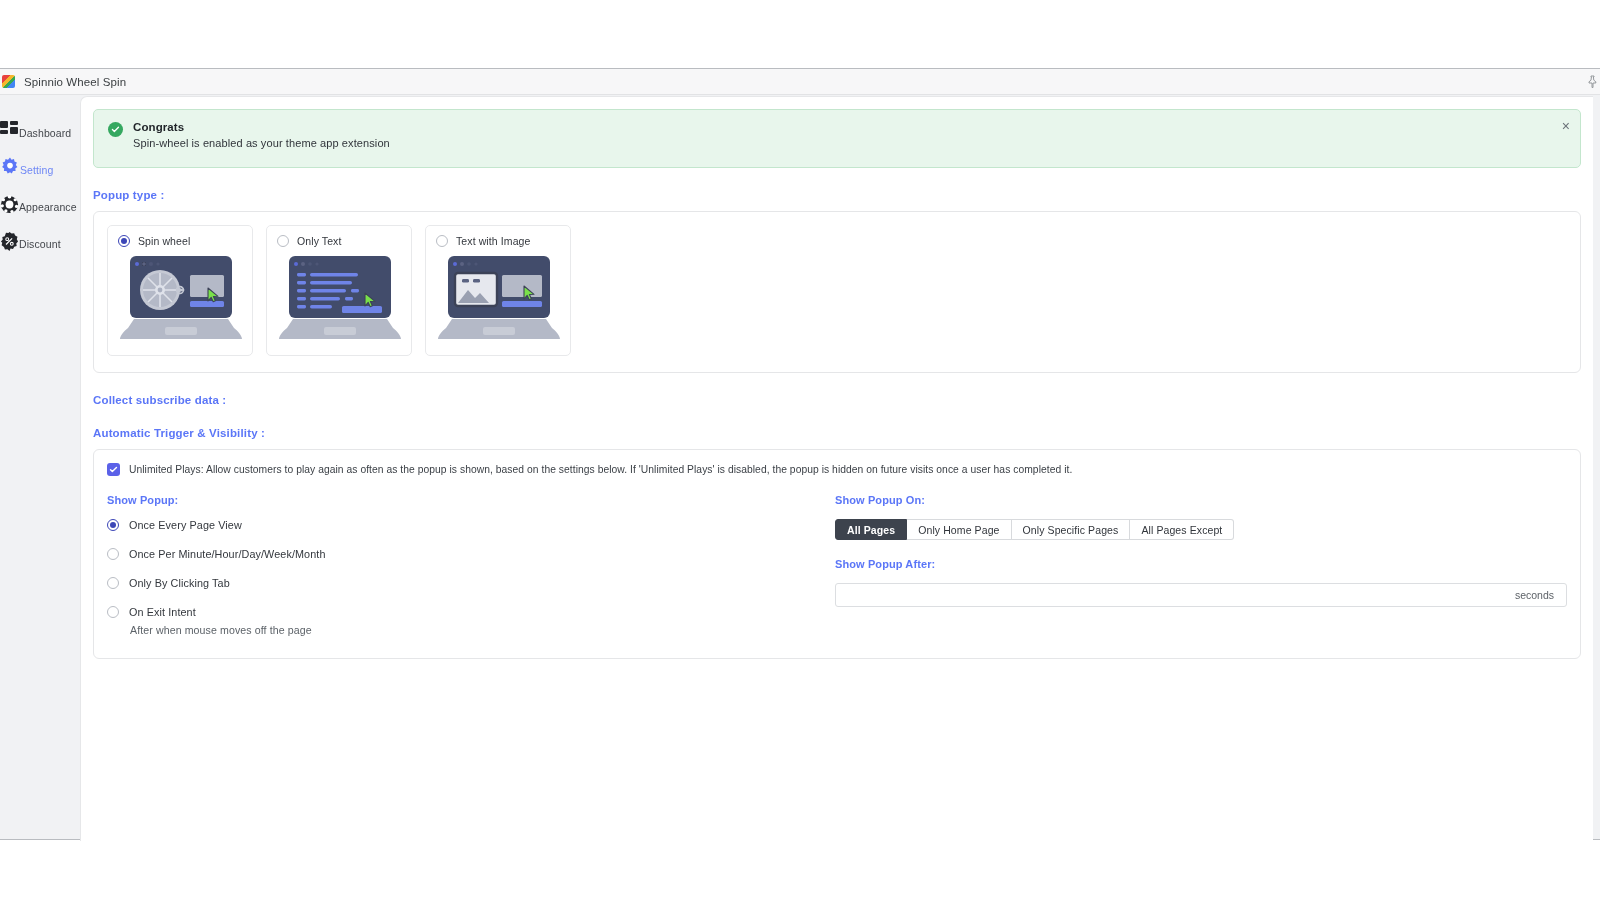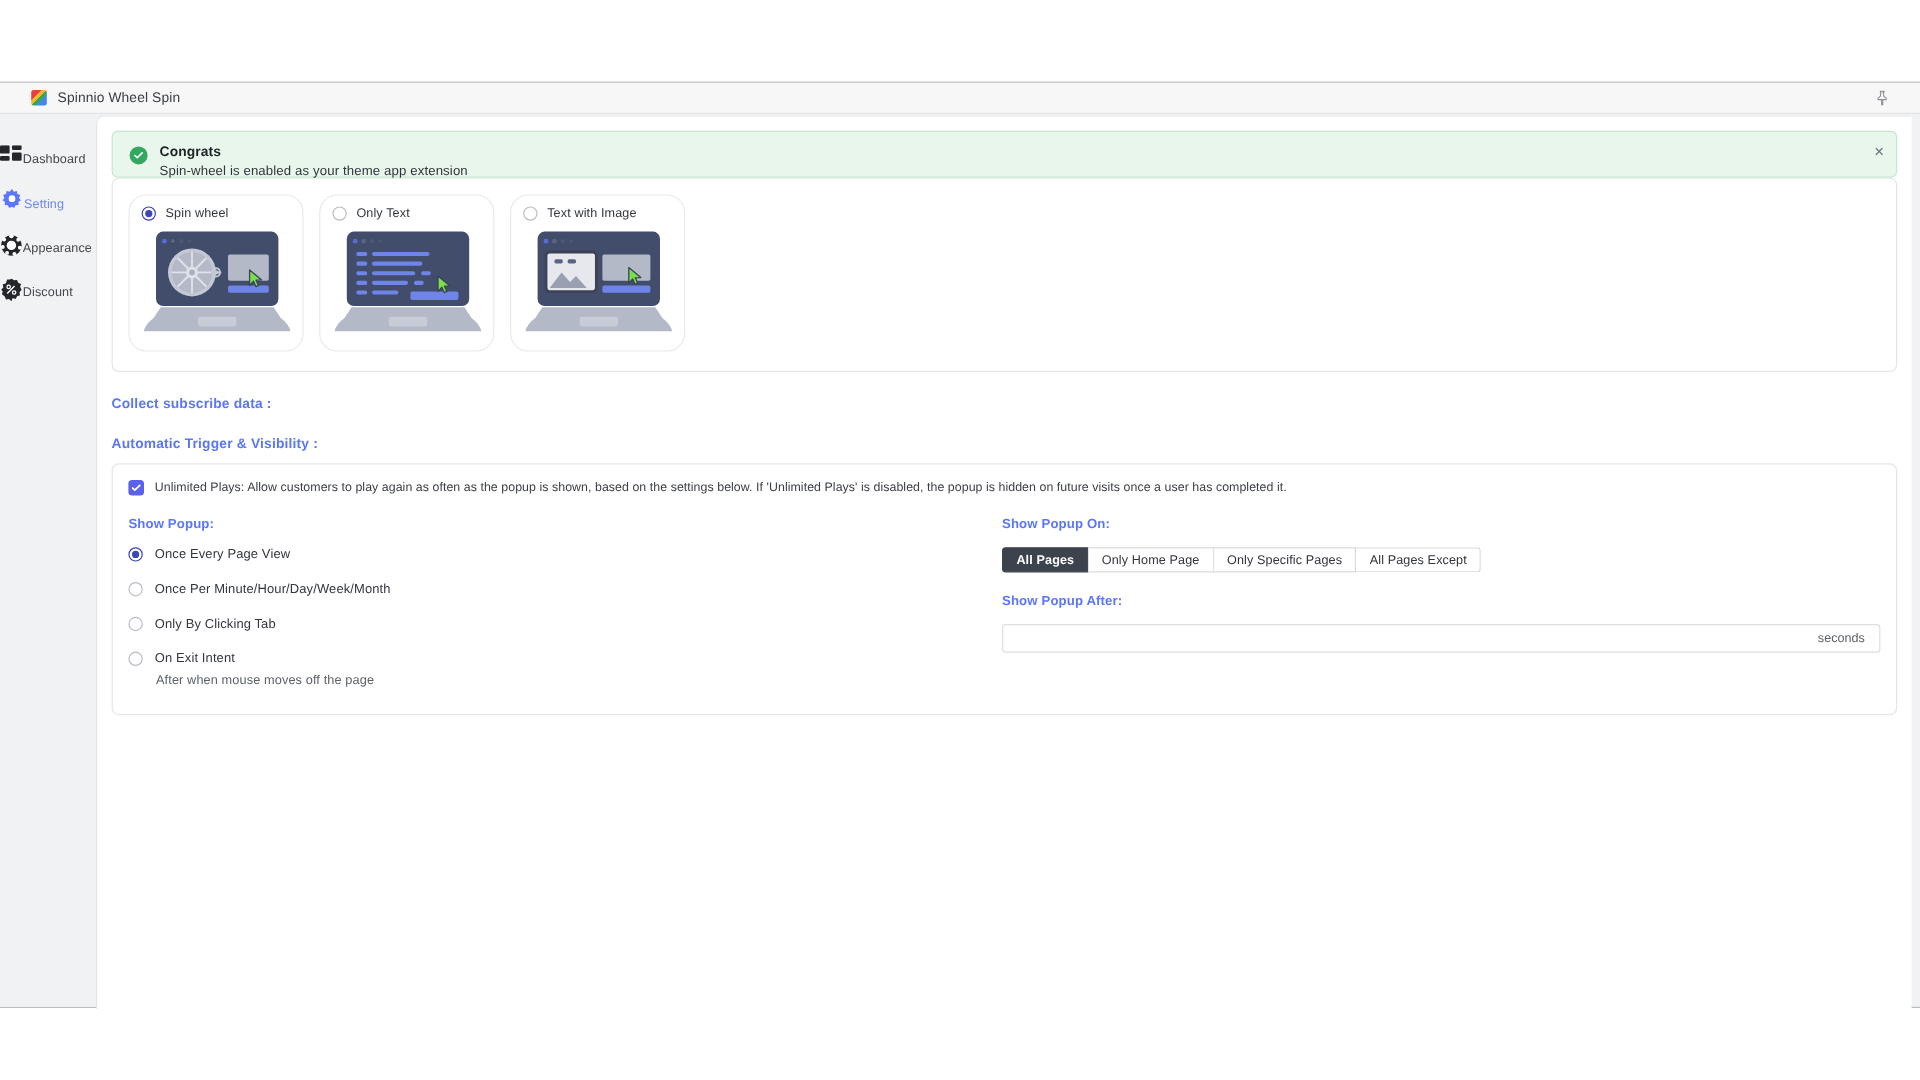--- a/index.html
+++ b/index.html
@@ -19,21 +19,21 @@
     border-top: 1px solid #b9bcc0;
     border-bottom: 1px solid #b9bcc0;
   }
   #titlebar {
     position: relative;
     height: 26px;
     background: #f7f7f8;
     border-bottom: 1px solid #e2e3e5;
     display: flex;
     align-items: center;
-    padding: 0 26px;
+    padding: 0 2px;
   }
   #app-favicon {
     width: 13px; height: 13px;
     border-radius: 2px;
     margin-right: 9px;
     background:
       linear-gradient(135deg, #e8423f 0%, #e8423f 33%, #f3b72c 33%, #f3b72c 50%,
                       #36a853 50%, #36a853 66%, #4285f4 66%, #4285f4 100%);
     flex: 0 0 auto;
   }
@@ -90,21 +90,21 @@
   
   #banner {
     position: relative;
     background: #e8f6ec;
     border: 1px solid #c3e6cd;
     border-radius: 5px;
     padding: 11px 14px 12px 14px;
     display: flex;
     align-items: flex-start;
     gap: 10px;
-    height: 39px;
+    height: 59px;
   }
   .check-circle {
     width: 15px; height: 15px; border-radius: 50%;
     background: #35a860;
     display: flex; align-items: center; justify-content: center;
     flex: 0 0 auto; margin-top: 1px;
   }
   .check-circle svg { display:block; }
   #banner-title { font-size: 11.5px; font-weight: bold; color: #1f2328; letter-spacing: .1px; }
   #banner-sub { font-size: 11px; color: #31353b; margin-top: 4px; letter-spacing: .1px; }
@@ -128,21 +128,21 @@
     background: #ffffff;
     border: 1px solid #e5e6e8;
     border-radius: 6px;
   }
 
   
   #popup-type-card { padding: 13px 13px 16px 13px; display: flex; gap: 13px; }
   .type-option {
     width: 146px;
     border: 1px solid #e8e9eb;
-    border-radius: 15px;
+    border-radius: 5px;
     padding: 9px 10px 10px 10px;
     background: #fff;
     cursor: pointer;
   }
   .type-head { display: flex; align-items: center; gap: 8px; margin-bottom: 6px; }
   .type-label { font-size: 10.5px; color: #33373d; letter-spacing: .1px; }
 
   .radio {
     width: 12px; height: 12px; border-radius: 50%;
     border: 1.3px solid #b9bdc4; background: #fff;
@@ -347,20 +347,21 @@
             <path d="M1.6 5.1l2.1 2.1L8.3 2.6" fill="none" stroke="#ffffff" stroke-width="1.5" stroke-linecap="round" stroke-linejoin="round"></path>
           </svg>
         </span>
         <div>
           <div id="banner-title">Congrats</div>
           <div id="banner-sub">Spin-wheel is enabled as your theme app extension</div>
         </div>
         <div id="banner-close">×</div>
       </div>
 
+      <div class="section-label">Popup type :</div>
       <div class="card" id="popup-type-card">
 
         <div class="type-option">
           <div class="type-head">
             <span class="radio checked"></span>
             <span class="type-label">Spin wheel</span>
           </div>
           <svg class="laptop" viewBox="0 0 126 92">
             <rect x="12" y="3" width="102" height="62" rx="6" fill="#424c6b"></rect>
             <circle cx="19" cy="11" r="2" fill="#5b6bd6"></circle>

